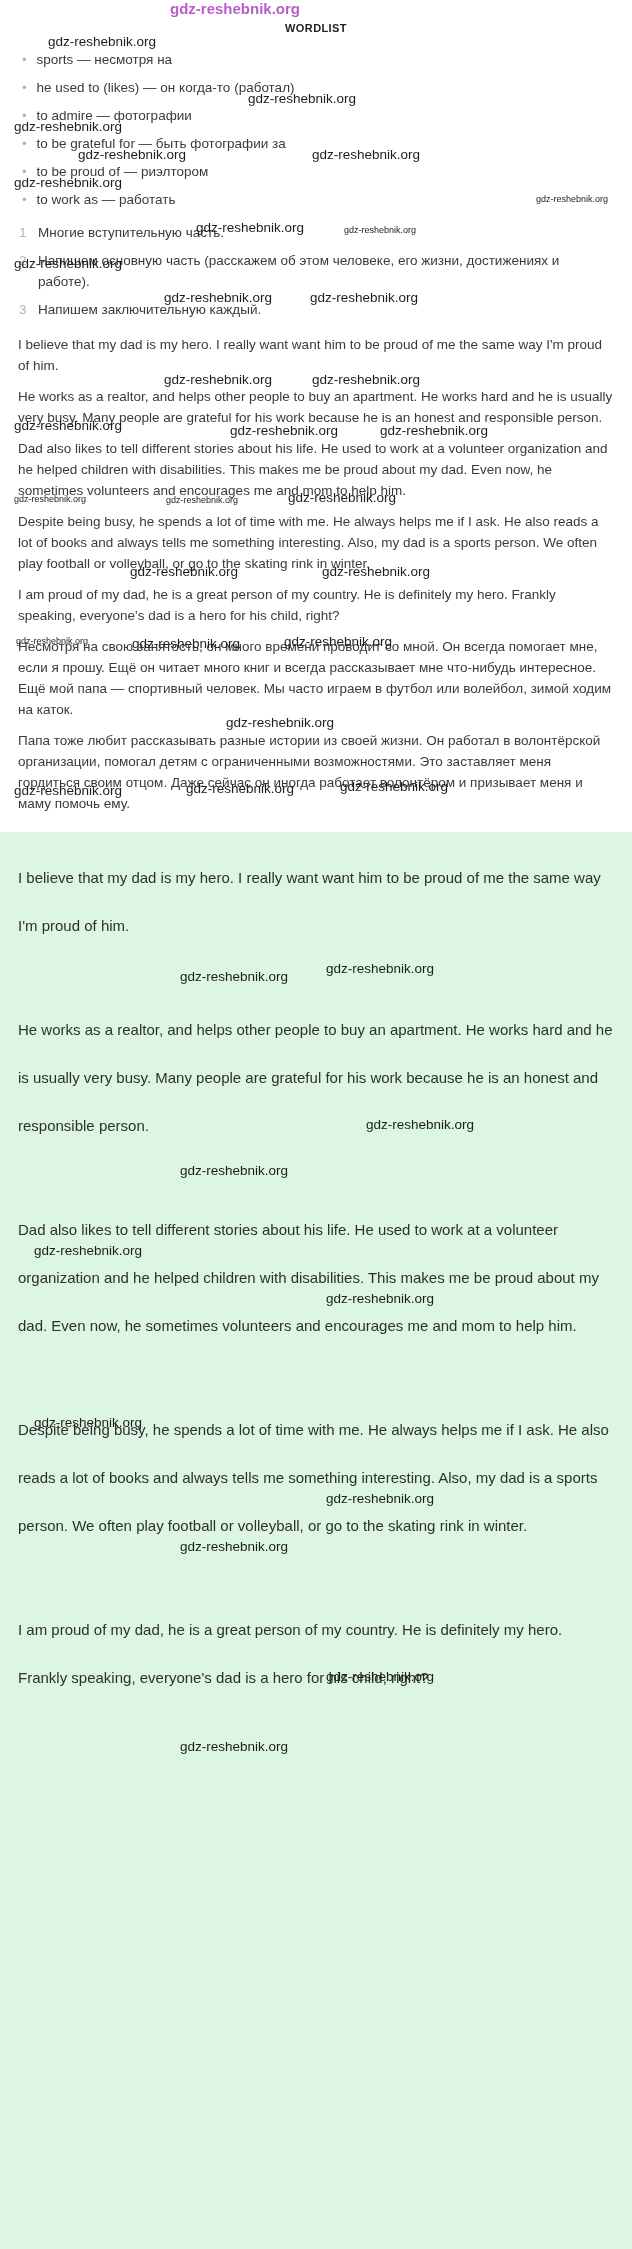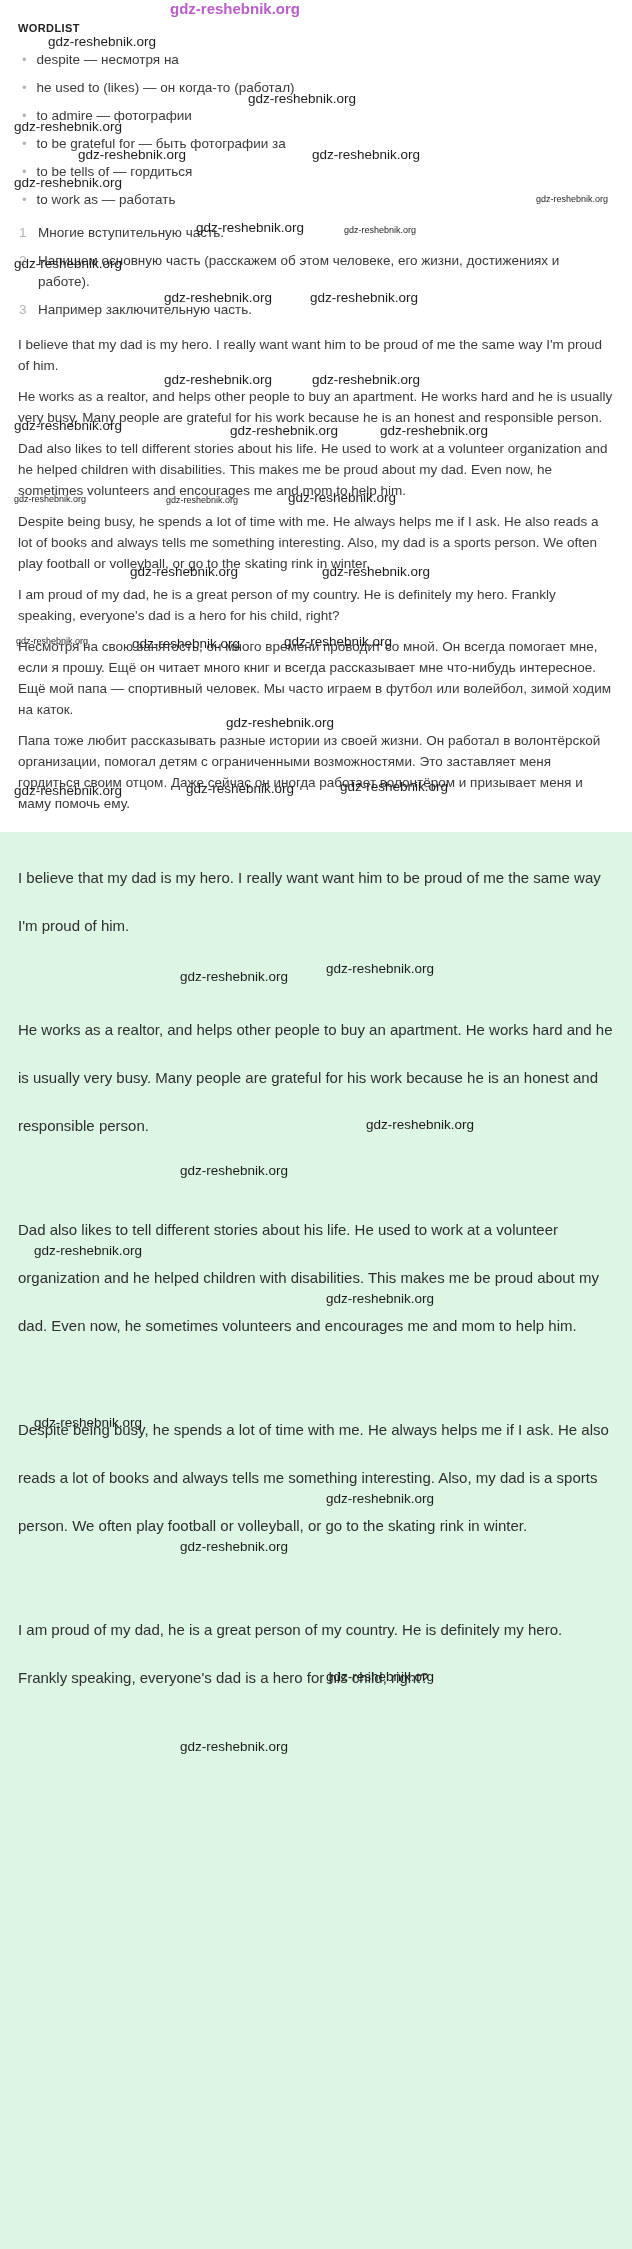--- a/index.html
+++ b/index.html
@@ -18,20 +18,21 @@
     padding:14px 18px 8px 18px;
     flex:0 0 auto;
   }
 
   .wl-title {
     font-size:11px;
     font-weight:700;
     letter-spacing:.4px;
     color:#222222;
     margin:8px 0 16px 0;
+    text-align:center;
   }
 
   ul.wordlist, ol.plan { list-style:none; }
   ul.wordlist { margin-bottom:12px; }
   .wl-item {
     display:flex; gap:10px;
     font-size:13.5px; line-height:20px;
     margin-bottom:8px;
     color:var(--text, #3a3a3a);
   }
@@ -78,56 +79,56 @@
 <body>
 
 <div class="frame">
 
   <div class="content" id="content">
     <h2 class="wl-title">WORDLIST</h2>
 
     <ul class="wordlist" id="wordlist">
         <li class="wl-item">
           <span class="bullet">•</span>
-          <span class="txt">despite — несмотря на</span>
+          <span class="txt">sports — несмотря на</span>
         </li>
         <li class="wl-item">
           <span class="bullet">•</span>
           <span class="txt">he used to (likes) — он когда-то (работал)</span>
         </li>
         <li class="wl-item">
           <span class="bullet">•</span>
           <span class="txt">to admire — фотографии</span>
         </li>
         <li class="wl-item">
           <span class="bullet">•</span>
           <span class="txt">to be grateful for — быть фотографии за</span>
         </li>
         <li class="wl-item">
           <span class="bullet">•</span>
-          <span class="txt">to be tells of — гордиться</span>
+          <span class="txt">to be proud of — риэлтором</span>
         </li>
         <li class="wl-item">
           <span class="bullet">•</span>
           <span class="txt">to work as — работать</span>
         </li>
       </ul>
 
     <ol class="plan" id="plan">
         <li class="plan-item">
           <span class="num">1</span>
           <span class="txt">Многие вступительную часть.</span>
         </li>
         <li class="plan-item">
           <span class="num">2</span>
           <span class="txt">Напишем основную часть (расскажем об этом человеке, его жизни, достижениях и работе).</span>
         </li>
         <li class="plan-item">
           <span class="num">3</span>
-          <span class="txt">Например заключительную часть.</span>
+          <span class="txt">Напишем заключительную каждый.</span>
         </li>
       </ol>
 
     <div class="essay" id="essay-en">
         <p>I believe that my dad is my hero. I really want want him to be proud of me the same way I'm proud of him.</p>
         <p>He works as a realtor, and helps other people to buy an apartment. He works hard and he is usually very busy. Many people are grateful for his work because he is an honest and responsible person.</p>
         <p>Dad also likes to tell different stories about his life. He used to work at a volunteer organization and he helped children with disabilities. This makes me be proud about my dad. Even now, he sometimes volunteers and encourages me and mom to help him.</p>
         <p>Despite being busy, he spends a lot of time with me. He always helps me if I ask. He also reads a lot of books and always tells me something interesting. Also, my dad is a sports person. We often play football or volleyball, or go to the skating rink in winter.</p>
         <p>I am proud of my dad, he is a great person of my country. He is definitely my hero. Frankly speaking, everyone's dad is a hero for his child, right?</p>
       </div>

